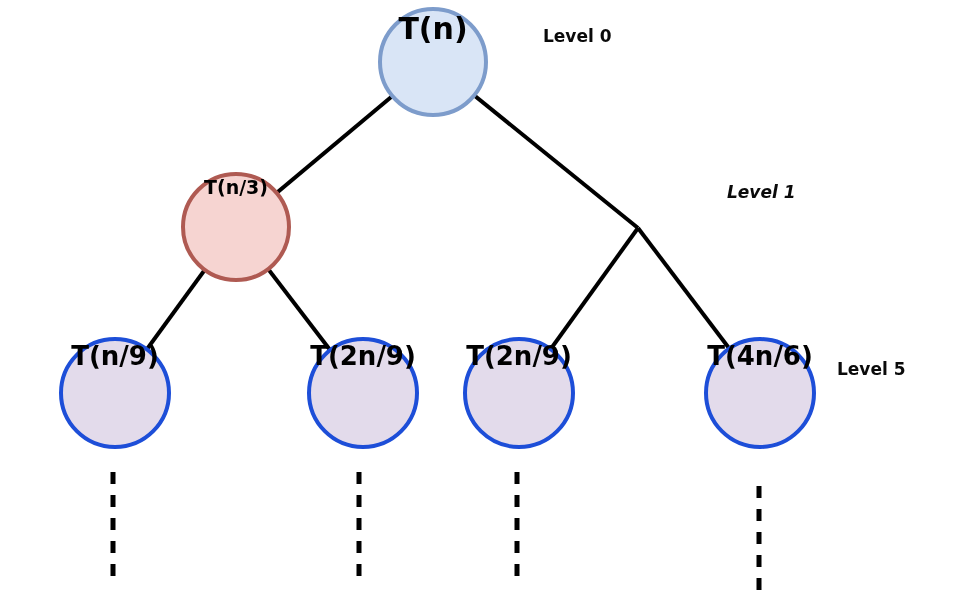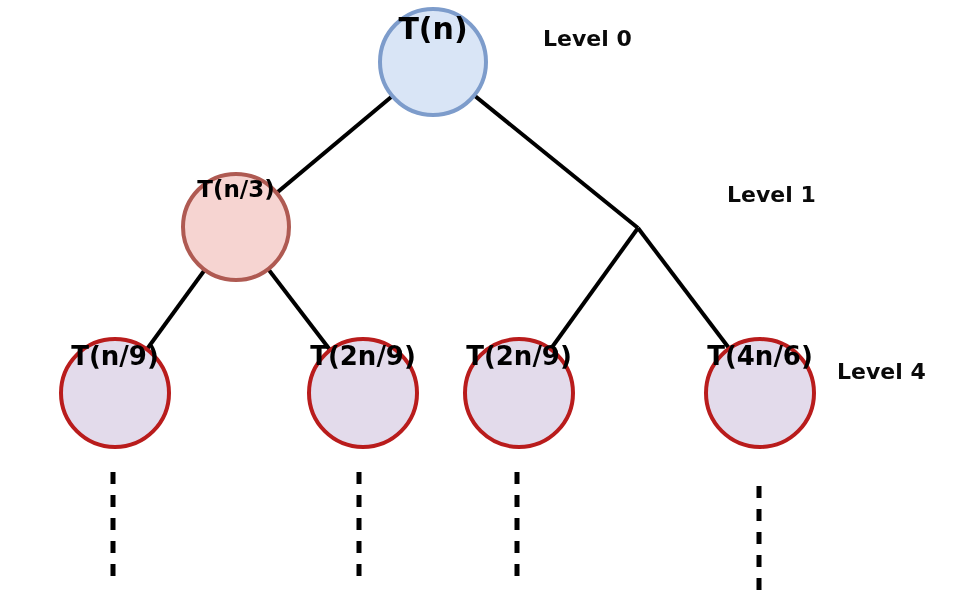--- a/index.html
+++ b/index.html
@@ -47,33 +47,33 @@
     height: 110px;
     background: #d9e5f6;
     border: 4px solid #7d9ccb;
     font-size: 30px;
   }
   .node-l1 {
     width: 110px;
     height: 110px;
     background: #f6d4d1;
     border: 4px solid #af5a52;
-    font-size: 23px;
+    font-size: 19px;
   }
   .node-l2 {
     width: 112px;
     height: 112px;
     background: #e3dbeb;
-    border: 4px solid #b91c1c;
+    border: 4px solid #1d4ed8;
     font-size: 26px;
   }
   .level-label {
     position: absolute;
     font-weight: bold;
-    font-size: 22px;
+    font-size: 17px;
     color: #0a0a0a;
     white-space: nowrap;
   }
 </style>
 </head>
 <body>
 
 <div class="canvas">
 
   <svg class="edges-svg" viewBox="0 0 963 615">
@@ -106,16 +106,16 @@
     <span>T(2n/9)</span>
   </div>
   <div class="node node-l2" style="left:463px; top:337px;">
     <span>T(2n/9)</span>
   </div>
   <div class="node node-l2" style="left:704px; top:337px;">
     <span>T(4n/6)</span>
   </div>
 
   <div class="level-label" style="left:543px; top:26px;">Level 0</div>
-  <div class="level-label" style="left:727px; top:182px;">Level 1</div>
-  <div class="level-label" style="left:837px; top:359px;">Level 4</div>
+  <div class="level-label" style="left:727px; top:182px;font-style:italic;">Level 1</div>
+  <div class="level-label" style="left:837px; top:359px;">Level 5</div>
 
 </div>
 
 </body></html>

